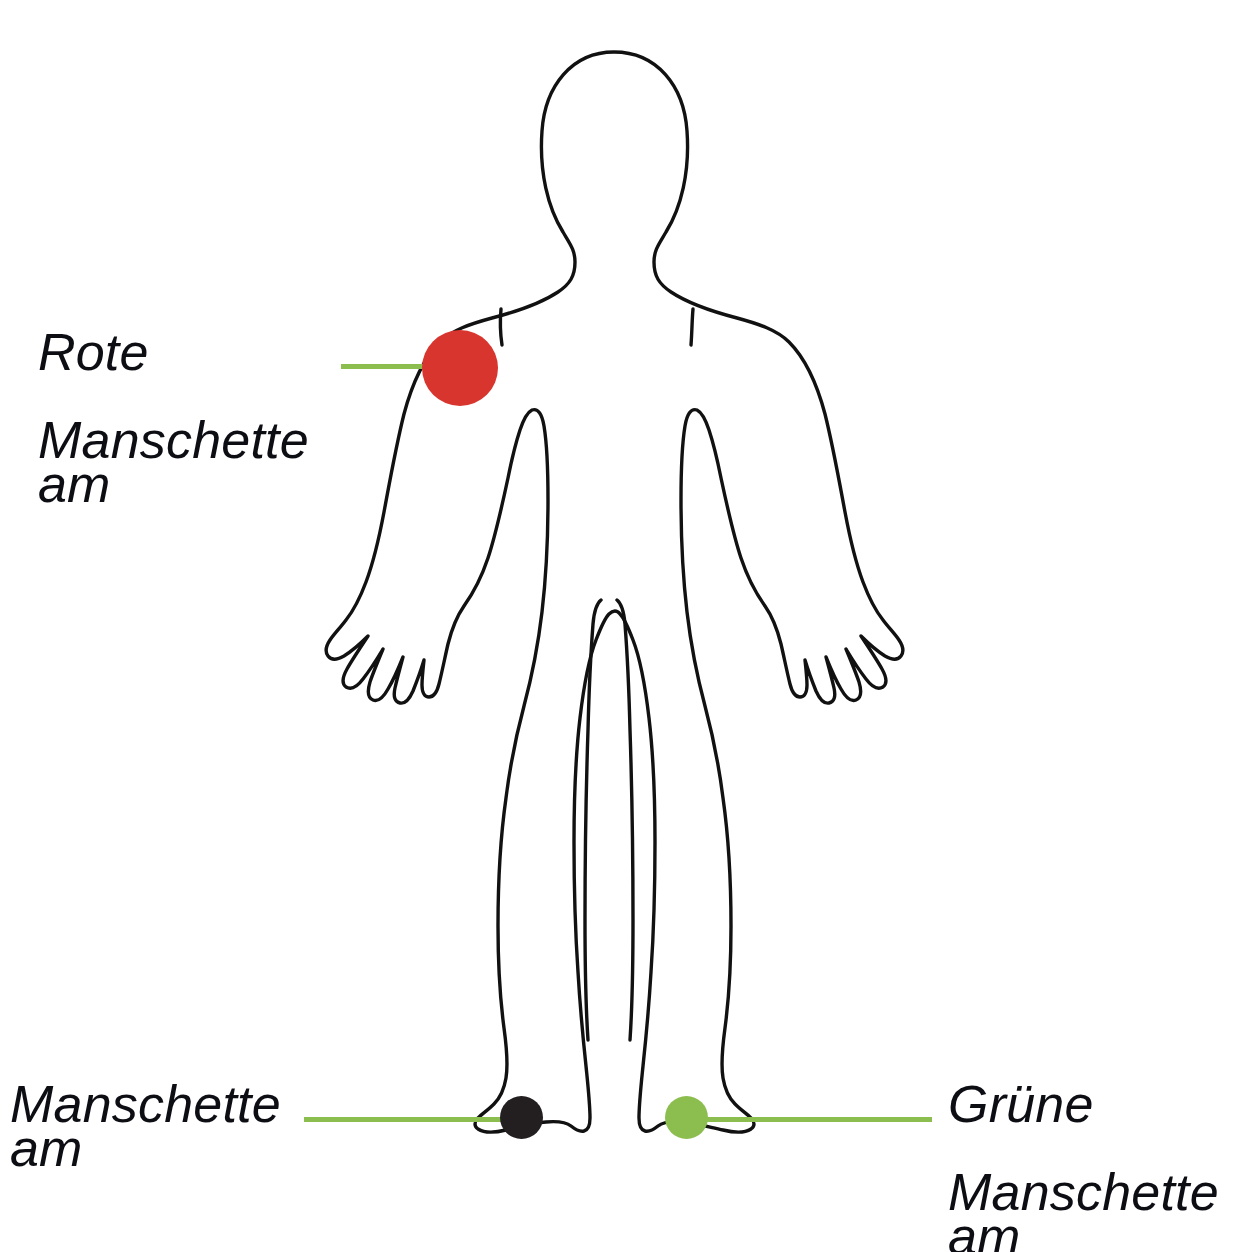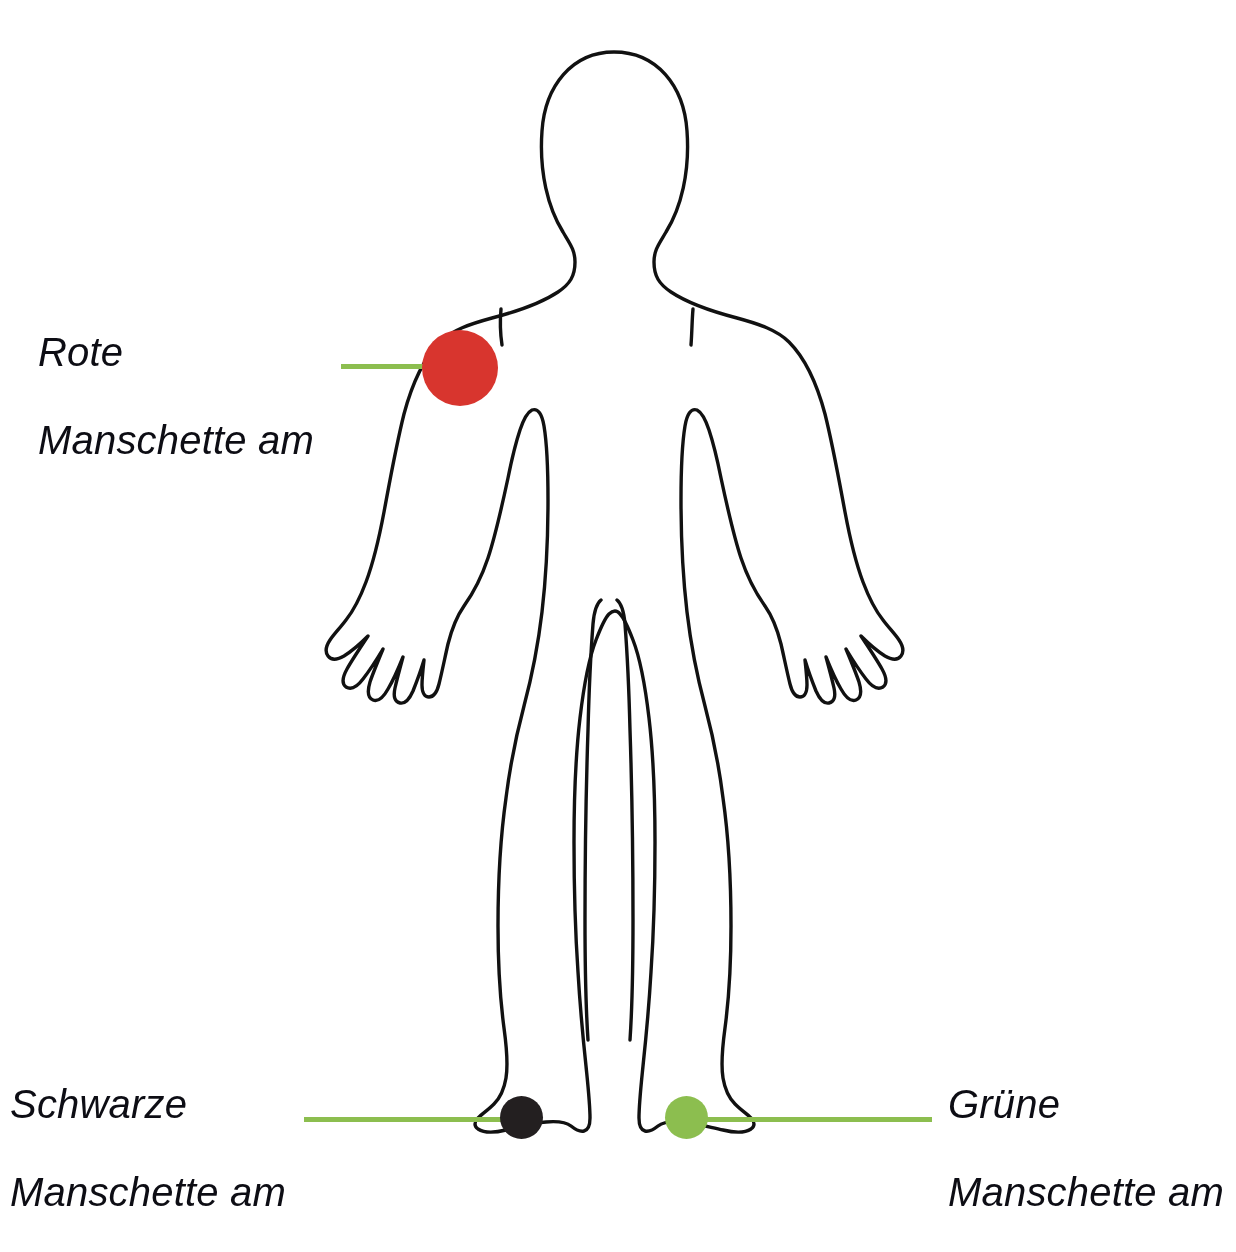--- a/index.html
+++ b/index.html
@@ -21,21 +21,21 @@
     position: absolute;
     left: 0;
     top: 0;
     width: 1236px;
     height: 1252px;
   }
   .callout {
     position: absolute;
     font-style: italic;
     font-weight: 300;
-    font-size: 40px;
+    font-size: 52px;
     line-height: 44px;
     color: #0d0d14;
     letter-spacing: 0.2px;
     white-space: pre-line;
   }
   .callout-line {
     display: block;
   }
   #callout-red {
     left: 38px;
@@ -251,21 +251,20 @@
   <div class="marker" id="marker-red"></div>
   <div class="marker" id="marker-black"></div>
   <div class="marker" id="marker-green"></div>
 
   <div class="callout" id="callout-red">
     <span class="callout-line">Rote</span>
     <span class="callout-line">Manschette am</span>
   </div>
 
   <div class="callout" id="callout-black">
-    <span class="callout-line">Schwarze</span>
     <span class="callout-line">Manschette am</span>
     
   </div>
 
   <div class="callout" id="callout-green">
     <span class="callout-line">Grüne</span>
     <span class="callout-line">Manschette am</span>
     
   </div>
 

